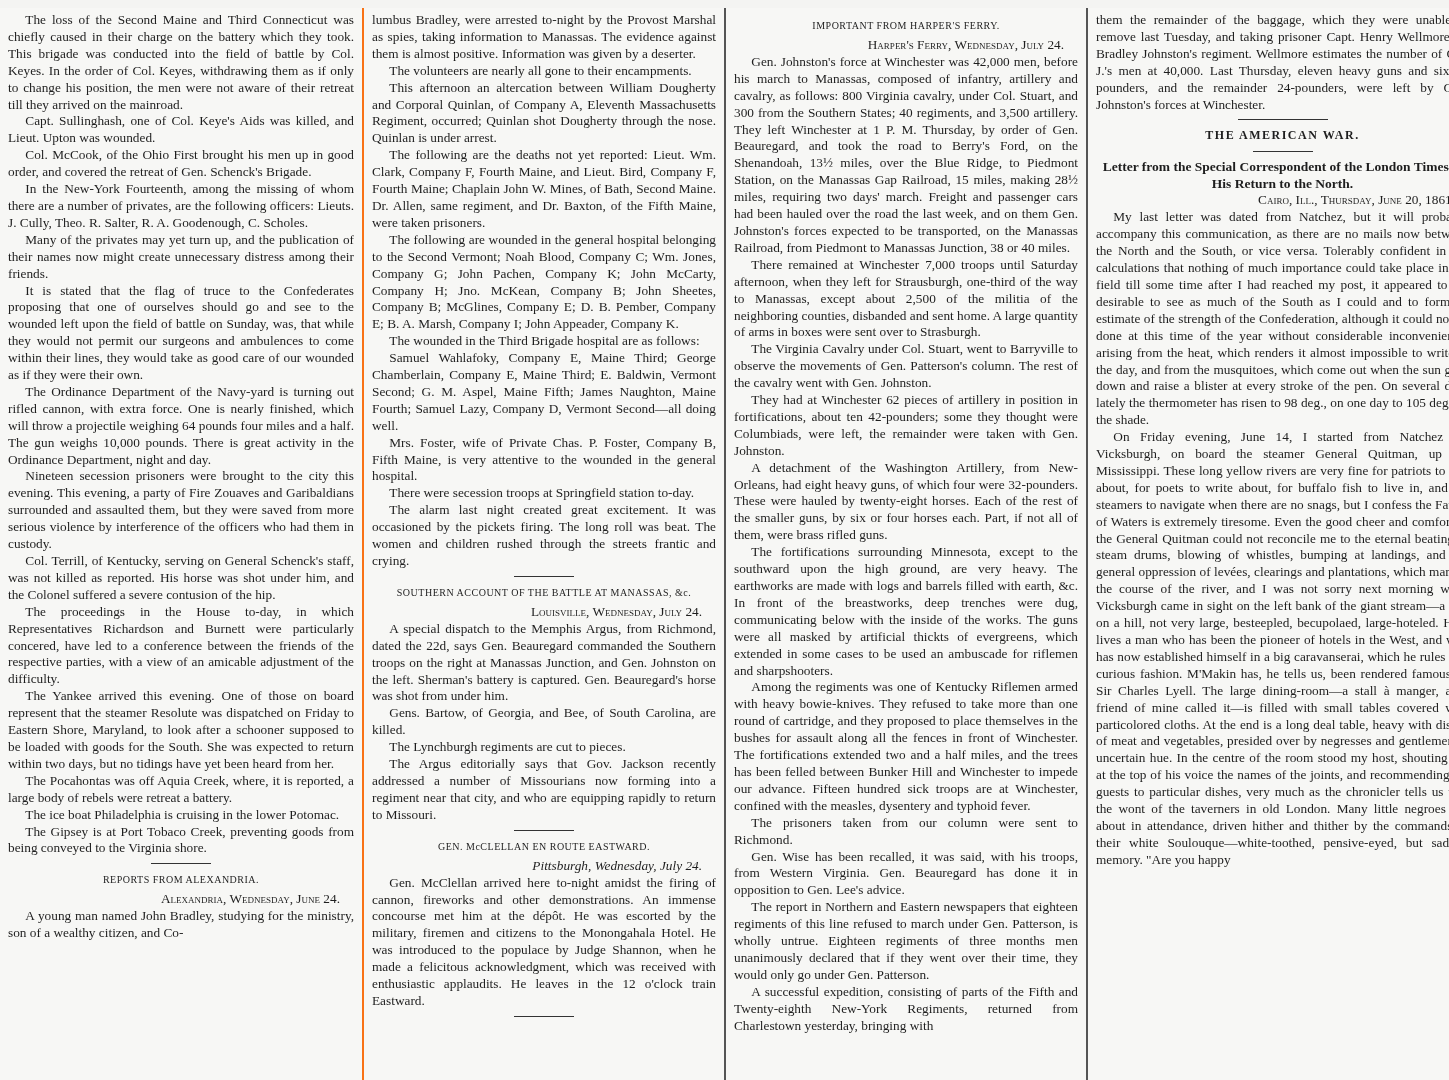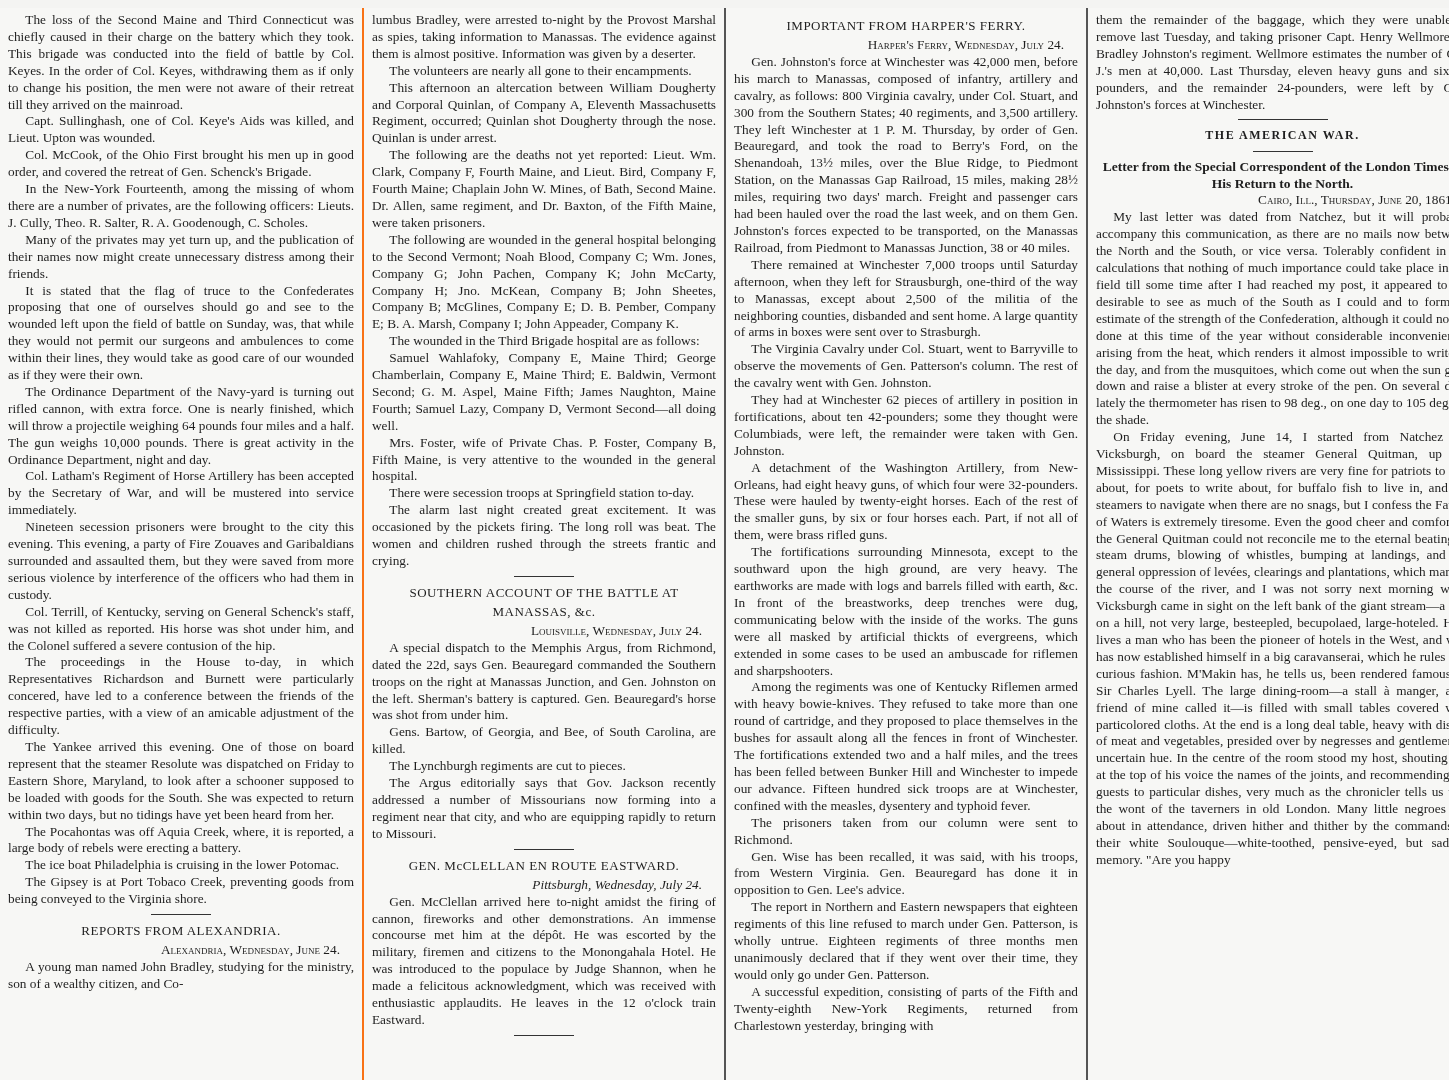--- a/index.html
+++ b/index.html
@@ -16,21 +16,21 @@
     font-size:13.3px; line-height:16.9px; text-align:justify;
     background:#f7f7f5;
   }
   .col1 { left:0; width:362px; }
   .col2 { left:362px; width:362px; border-left:2px solid #f97316; }
   .col3 { left:724px; width:362px; border-left:2px solid #555; }
   .col4 { left:1086px; width:391px; border-left:2px solid #555; }
   p { margin:0; text-indent:1.3em; }
   p.noindent { text-indent:0; }
   .head {
-    text-align:center; text-indent:0; font-size:13px; letter-spacing:0.5px;
+    text-align:center; text-indent:0; font-size:10px; letter-spacing:0.5px;
     margin:4px 0 2px 0; line-height:19px;
   }
   .head.bold { font-weight:bold; font-size:12px; letter-spacing:1.5px; }
   .subhead { text-align:center; text-indent:0; font-weight:bold; font-size:13.5px; line-height:17px; }
   .dateline { text-align:right; text-indent:0; padding-right:14px; }
   .rule { width:60px; height:1px; background:#333; margin:6px auto; }
   .rule.long { width:90px; }
   .sc { font-variant:small-caps; }
   .it { font-style:italic; }
 </style>
@@ -40,26 +40,25 @@
 <div class="page">
 
   <div class="col col1">
     <p>The loss of the Second Maine and Third Connecticut was chiefly caused in their charge on the battery which they took. This brigade was conducted into the field of battle by Col. Keyes. In the order of Col. Keyes, withdrawing them as if only to change his position, the men were not aware of their retreat till they arrived on the mainroad.</p>
     <p>Capt. Sullinghash, one of Col. Keye's Aids was killed, and Lieut. Upton was wounded.</p>
     <p>Col. McCook, of the Ohio First brought his men up in good order, and covered the retreat of Gen. Schenck's Brigade.</p>
     <p>In the New-York Fourteenth, among the missing of whom there are a number of privates, are the following officers: Lieuts. J. Cully, Theo. R. Salter, R. A. Goodenough, C. Scholes.</p>
     <p>Many of the privates may yet turn up, and the publication of their names now might create unnecessary distress among their friends.</p>
     <p>It is stated that the flag of truce to the Confederates proposing that one of ourselves should go and see to the wounded left upon the field of battle on Sunday, was, that while they would not permit our surgeons and ambulences to come within their lines, they would take as good care of our wounded as if they were their own.</p>
     <p>The Ordinance Department of the Navy-yard is turning out rifled cannon, with extra force. One is nearly finished, which will throw a projectile weighing 64 pounds four miles and a half. The gun weighs 10,000 pounds. There is great activity in the Ordinance Department, night and day.</p>
-    <p>Col. Latham's Regiment of Horse Artillery has been accepted by the Secretary of War, and will be mustered into service immediately.</p>
     <p>Nineteen secession prisoners were brought to the city this evening. This evening, a party of Fire Zouaves and Garibaldians surrounded and assaulted them, but they were saved from more serious violence by interference of the officers who had them in custody.</p>
     <p>Col. Terrill, of Kentucky, serving on General Schenck's staff, was not killed as reported. His horse was shot under him, and the Colonel suffered a severe contusion of the hip.</p>
     <p>The proceedings in the House to-day, in which Representatives Richardson and Burnett were particularly concered, have led to a conference between the friends of the respective parties, with a view of an amicable adjustment of the difficulty.</p>
     <p>The Yankee arrived this evening. One of those on board represent that the steamer Resolute was dispatched on Friday to Eastern Shore, Maryland, to look after a schooner supposed to be loaded with goods for the South. She was expected to return within two days, but no tidings have yet been heard from her.</p>
-    <p>The Pocahontas was off Aquia Creek, where, it is reported, a large body of rebels were erecting a battery.</p>
+    <p>The Pocahontas was off Aquia Creek, where, it is reported, a large body of rebels were retreat a battery.</p>
     <p>The ice boat Philadelphia is cruising in the lower Potomac.</p>
     <p>The Gipsey is at Port Tobaco Creek, preventing goods from being conveyed to the Virginia shore.</p>
     <div class="rule"></div>
     <div class="head">REPORTS FROM ALEXANDRIA.</div>
     <p class="dateline sc">Alexandria, Wednesday, June 24.</p>
     <p>A young man named John Bradley, studying for the ministry, son of a wealthy citizen, and Co-</p>
   </div>
 
   <div class="col col2">
     <p class="noindent">lumbus Bradley, were arrested to-night by the Provost Marshal as spies, taking information to Manassas. The evidence against them is almost positive. Information was given by a deserter.</p>

